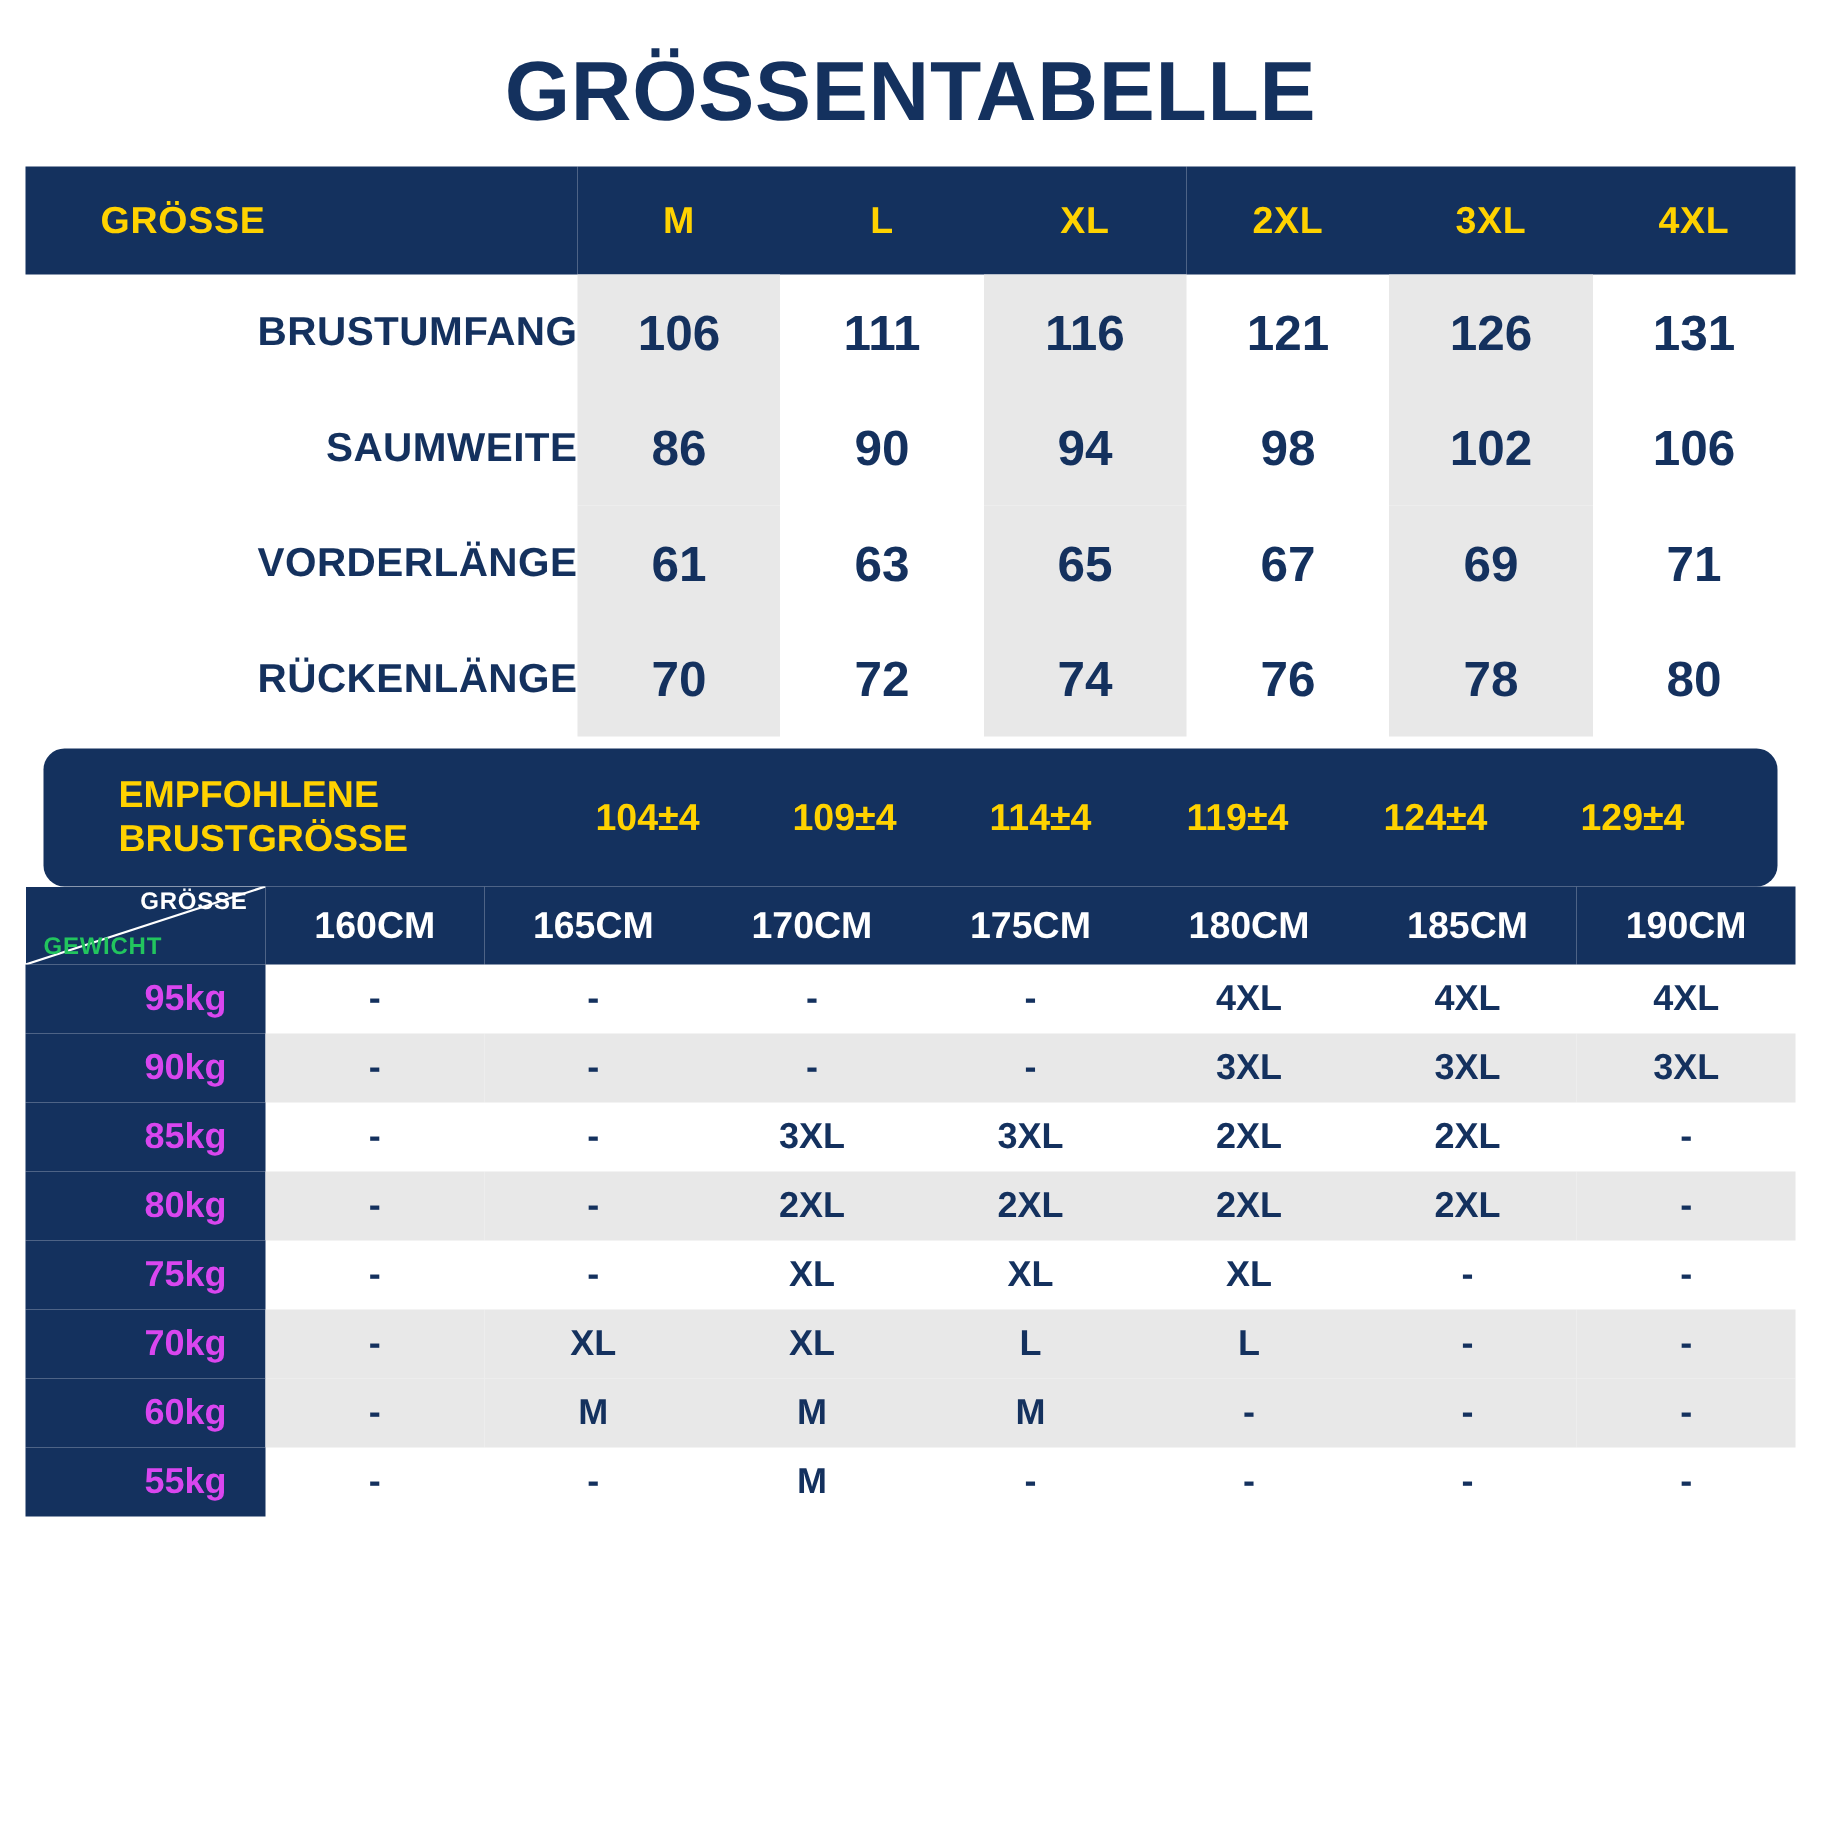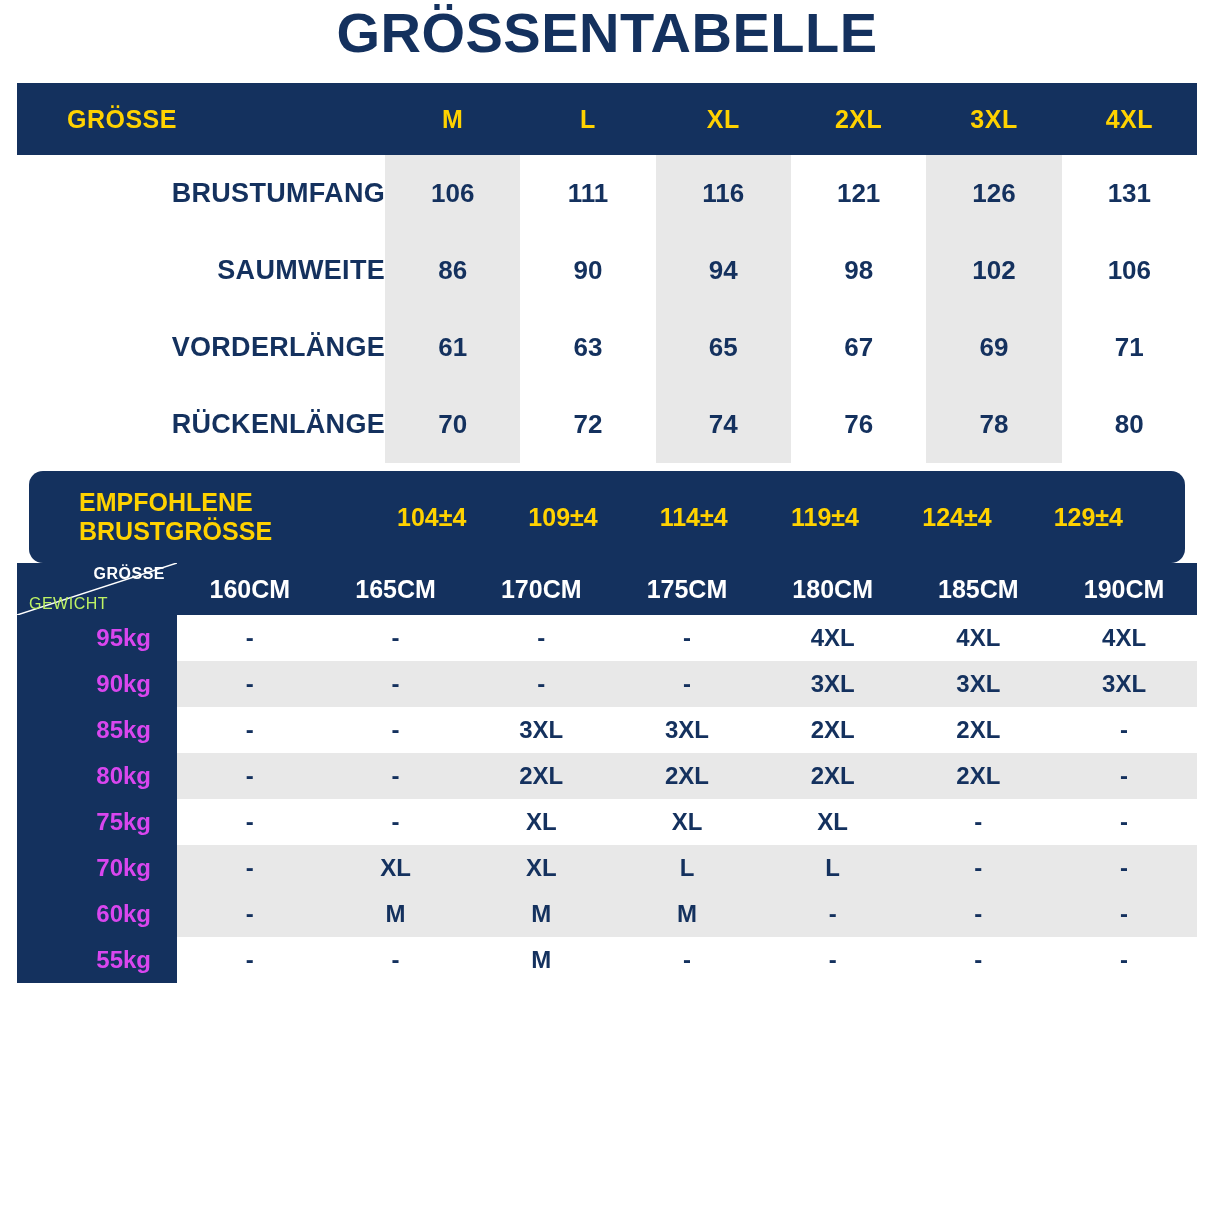--- a/index.html
+++ b/index.html
@@ -14,20 +14,21 @@
     overflow: hidden;
   }
 
   
   .title1 {
     text-align: center;
     color: #14315e;
     font-size: 56px;
     font-weight: bold;
     letter-spacing: 0.5px;
+    padding-top: 28px;
     padding-bottom: 18px;
   }
 
   .panel1 {
     width: 1180px;
     margin: 0 auto;
     position: relative;
   }
 
   table.t1 {
@@ -51,21 +52,21 @@
     letter-spacing: 0.5px;
   }
   .t1 thead th.lbl {
     text-align: left;
     padding-left: 50px;
     font-size: 25px;
   }
 
   .t1 tbody td {
     color: #14315e;
-    font-size: 26px;
+    font-size: 33px;
     font-weight: bold;
     height: 77px;
   }
   .t1 tbody td.lbl {
     text-align: right;
     padding-left: 50px;
     font-size: 27px;
     letter-spacing: 0.3px;
   }
   .t1 tbody td.shade {
@@ -148,22 +149,22 @@
     font-size: 16px;
     color: #ffffff;
     font-weight: bold;
     letter-spacing: 0.5px;
   }
   .corner-w {
     position: absolute;
     left: 12px;
     bottom: 2px;
     font-size: 16px;
-    color: #bef264;
-    font-weight: normal;
+    color: #22c55e;
+    font-weight: bold;
     letter-spacing: 0.5px;
   }
   .corner-line {
     position: absolute;
     left: 0; top: 0;
     width: 100%; height: 100%;
   }
 
   .t2 tbody td {
     height: 46px;

